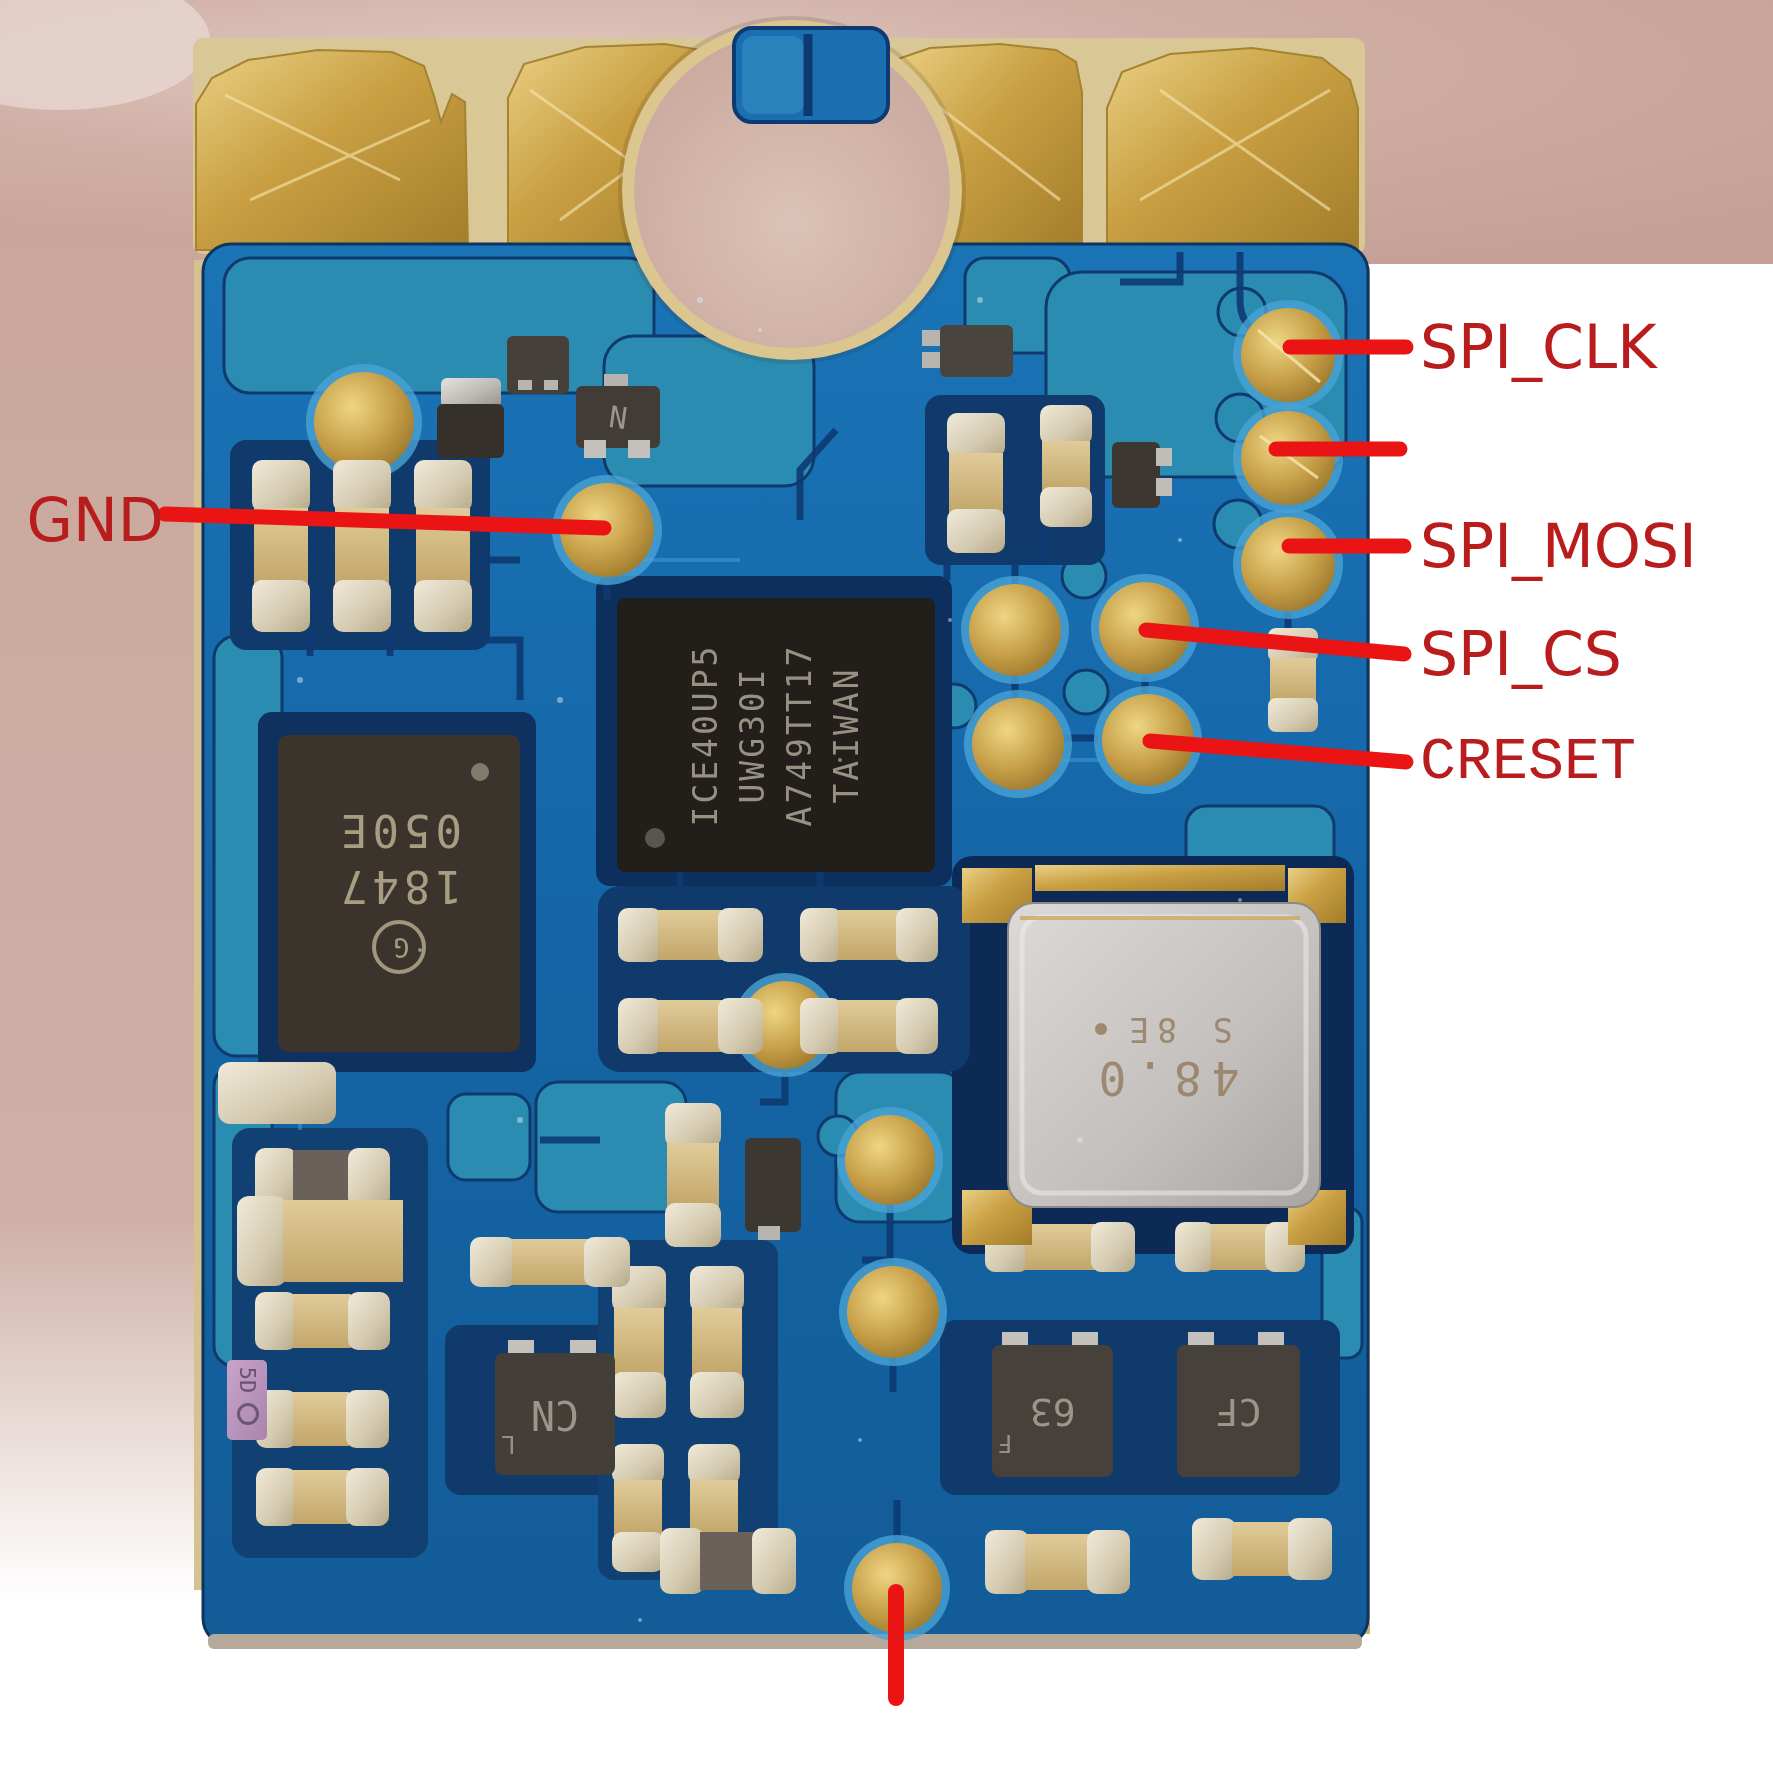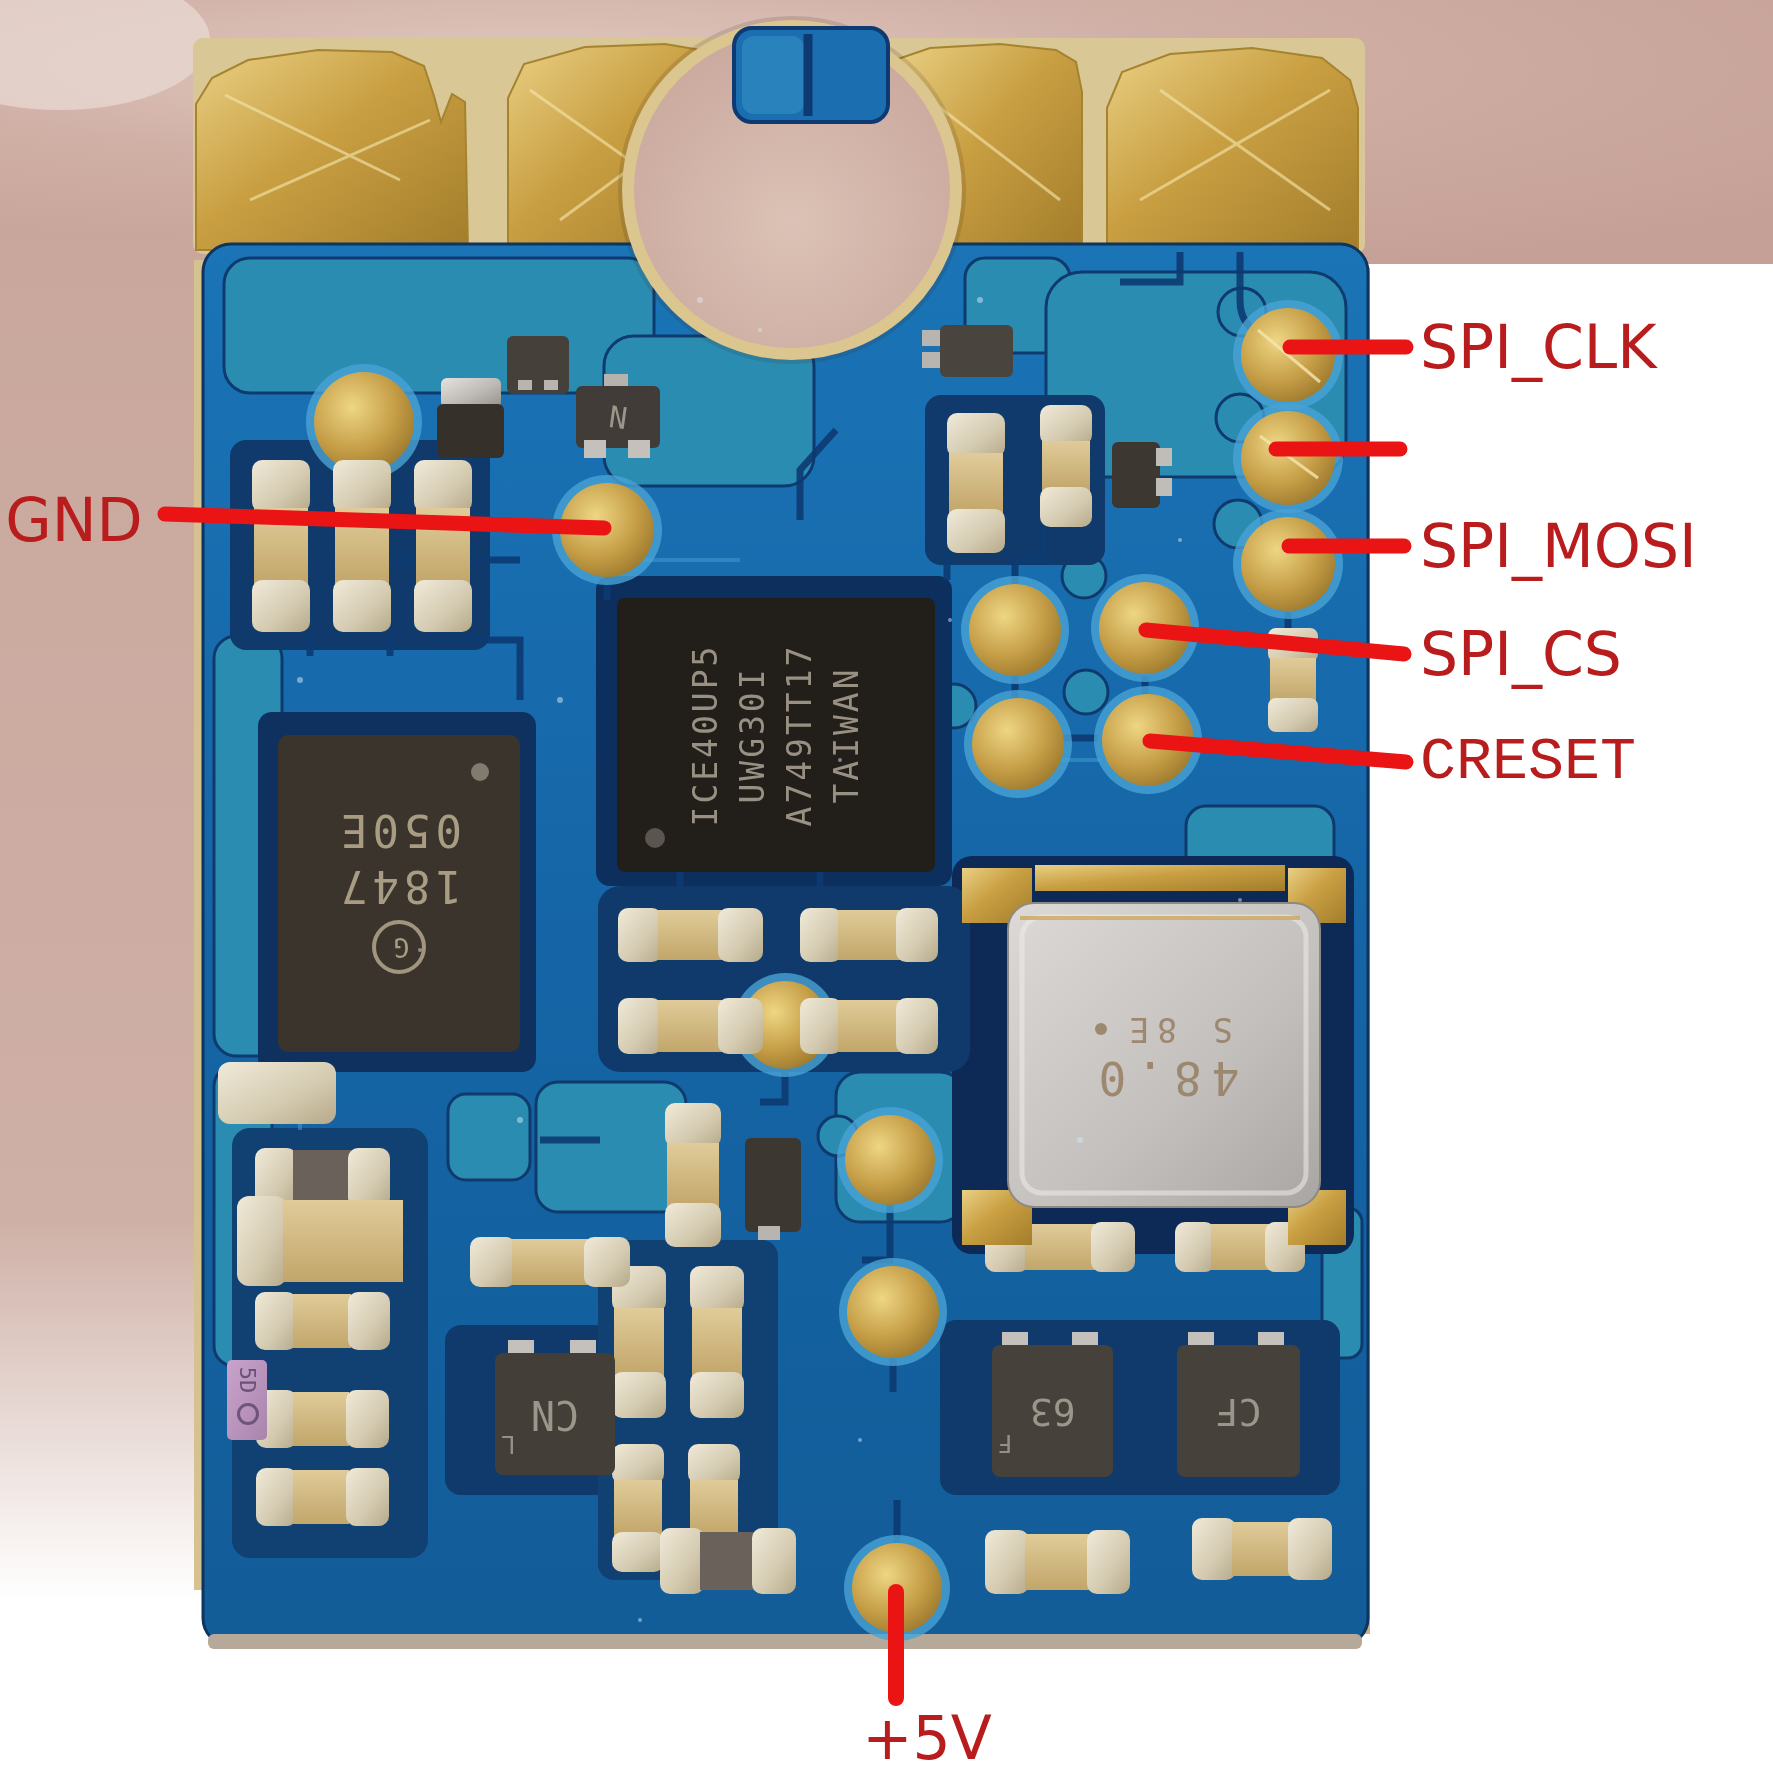--- a/index.html
+++ b/index.html
@@ -470,20 +470,19 @@
   <span class="corner-mark">F</span>
 </div>
 
 <div class="mark mark-small mark-cf">CF</div>
 
 <div class="mark mark-led">
   <span>5D</span>
   <span class="led-dot"></span>
 </div>
 
-<div class="lbl right" style="left:0;top:482px;width:148px;text-align:center;">GND</div>
+<div class="lbl right" style="left:16px;top:482px;width:148px;">GND</div>
 <div class="lbl" style="left:1420px;top:309px;">SPI_CLK</div>
 <div class="lbl" style="left:1420px;top:508px;">SPI_MOSI</div>
 <div class="lbl" style="left:1420px;top:616px;">SPI_CS</div>
 <div class="lbl" style="left:1420px;top:724px;font-family:Liberation Mono, monospace;">CRESET</div>
-<div class="lbl center" style="left:826px;top:1700px;width:202px;">+5V</div>
 
 </div>
 
 </body></html>

